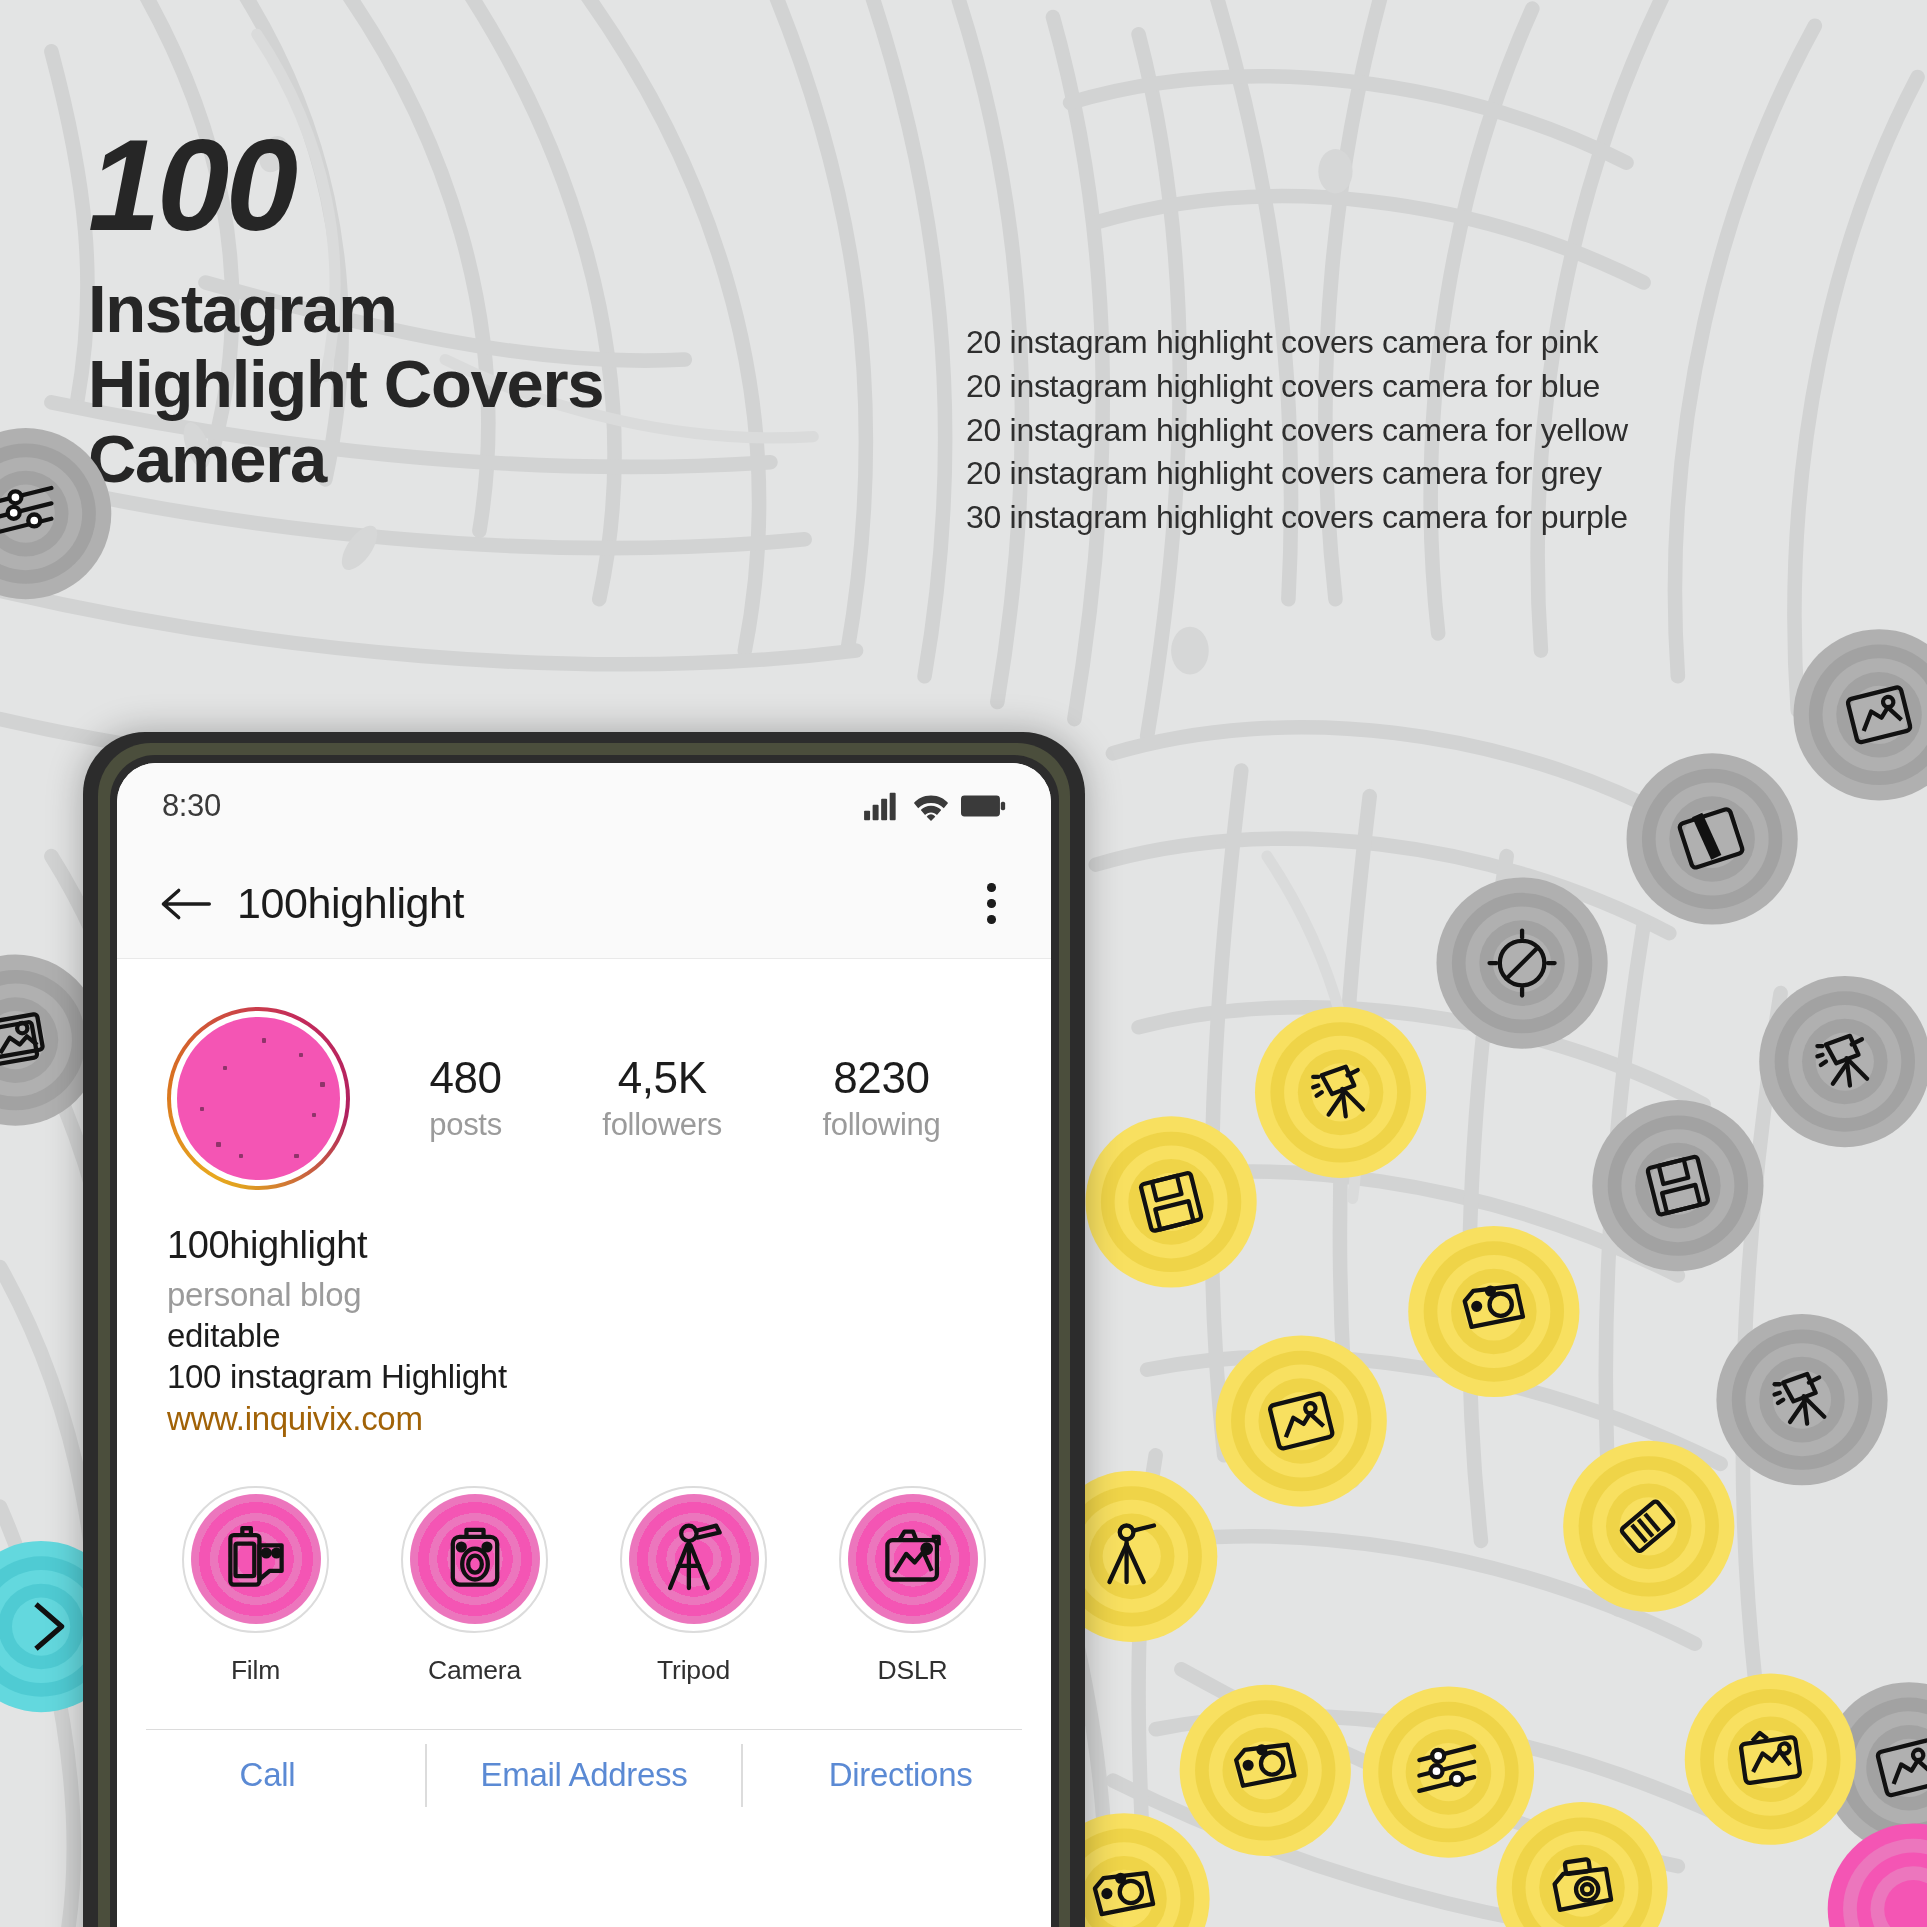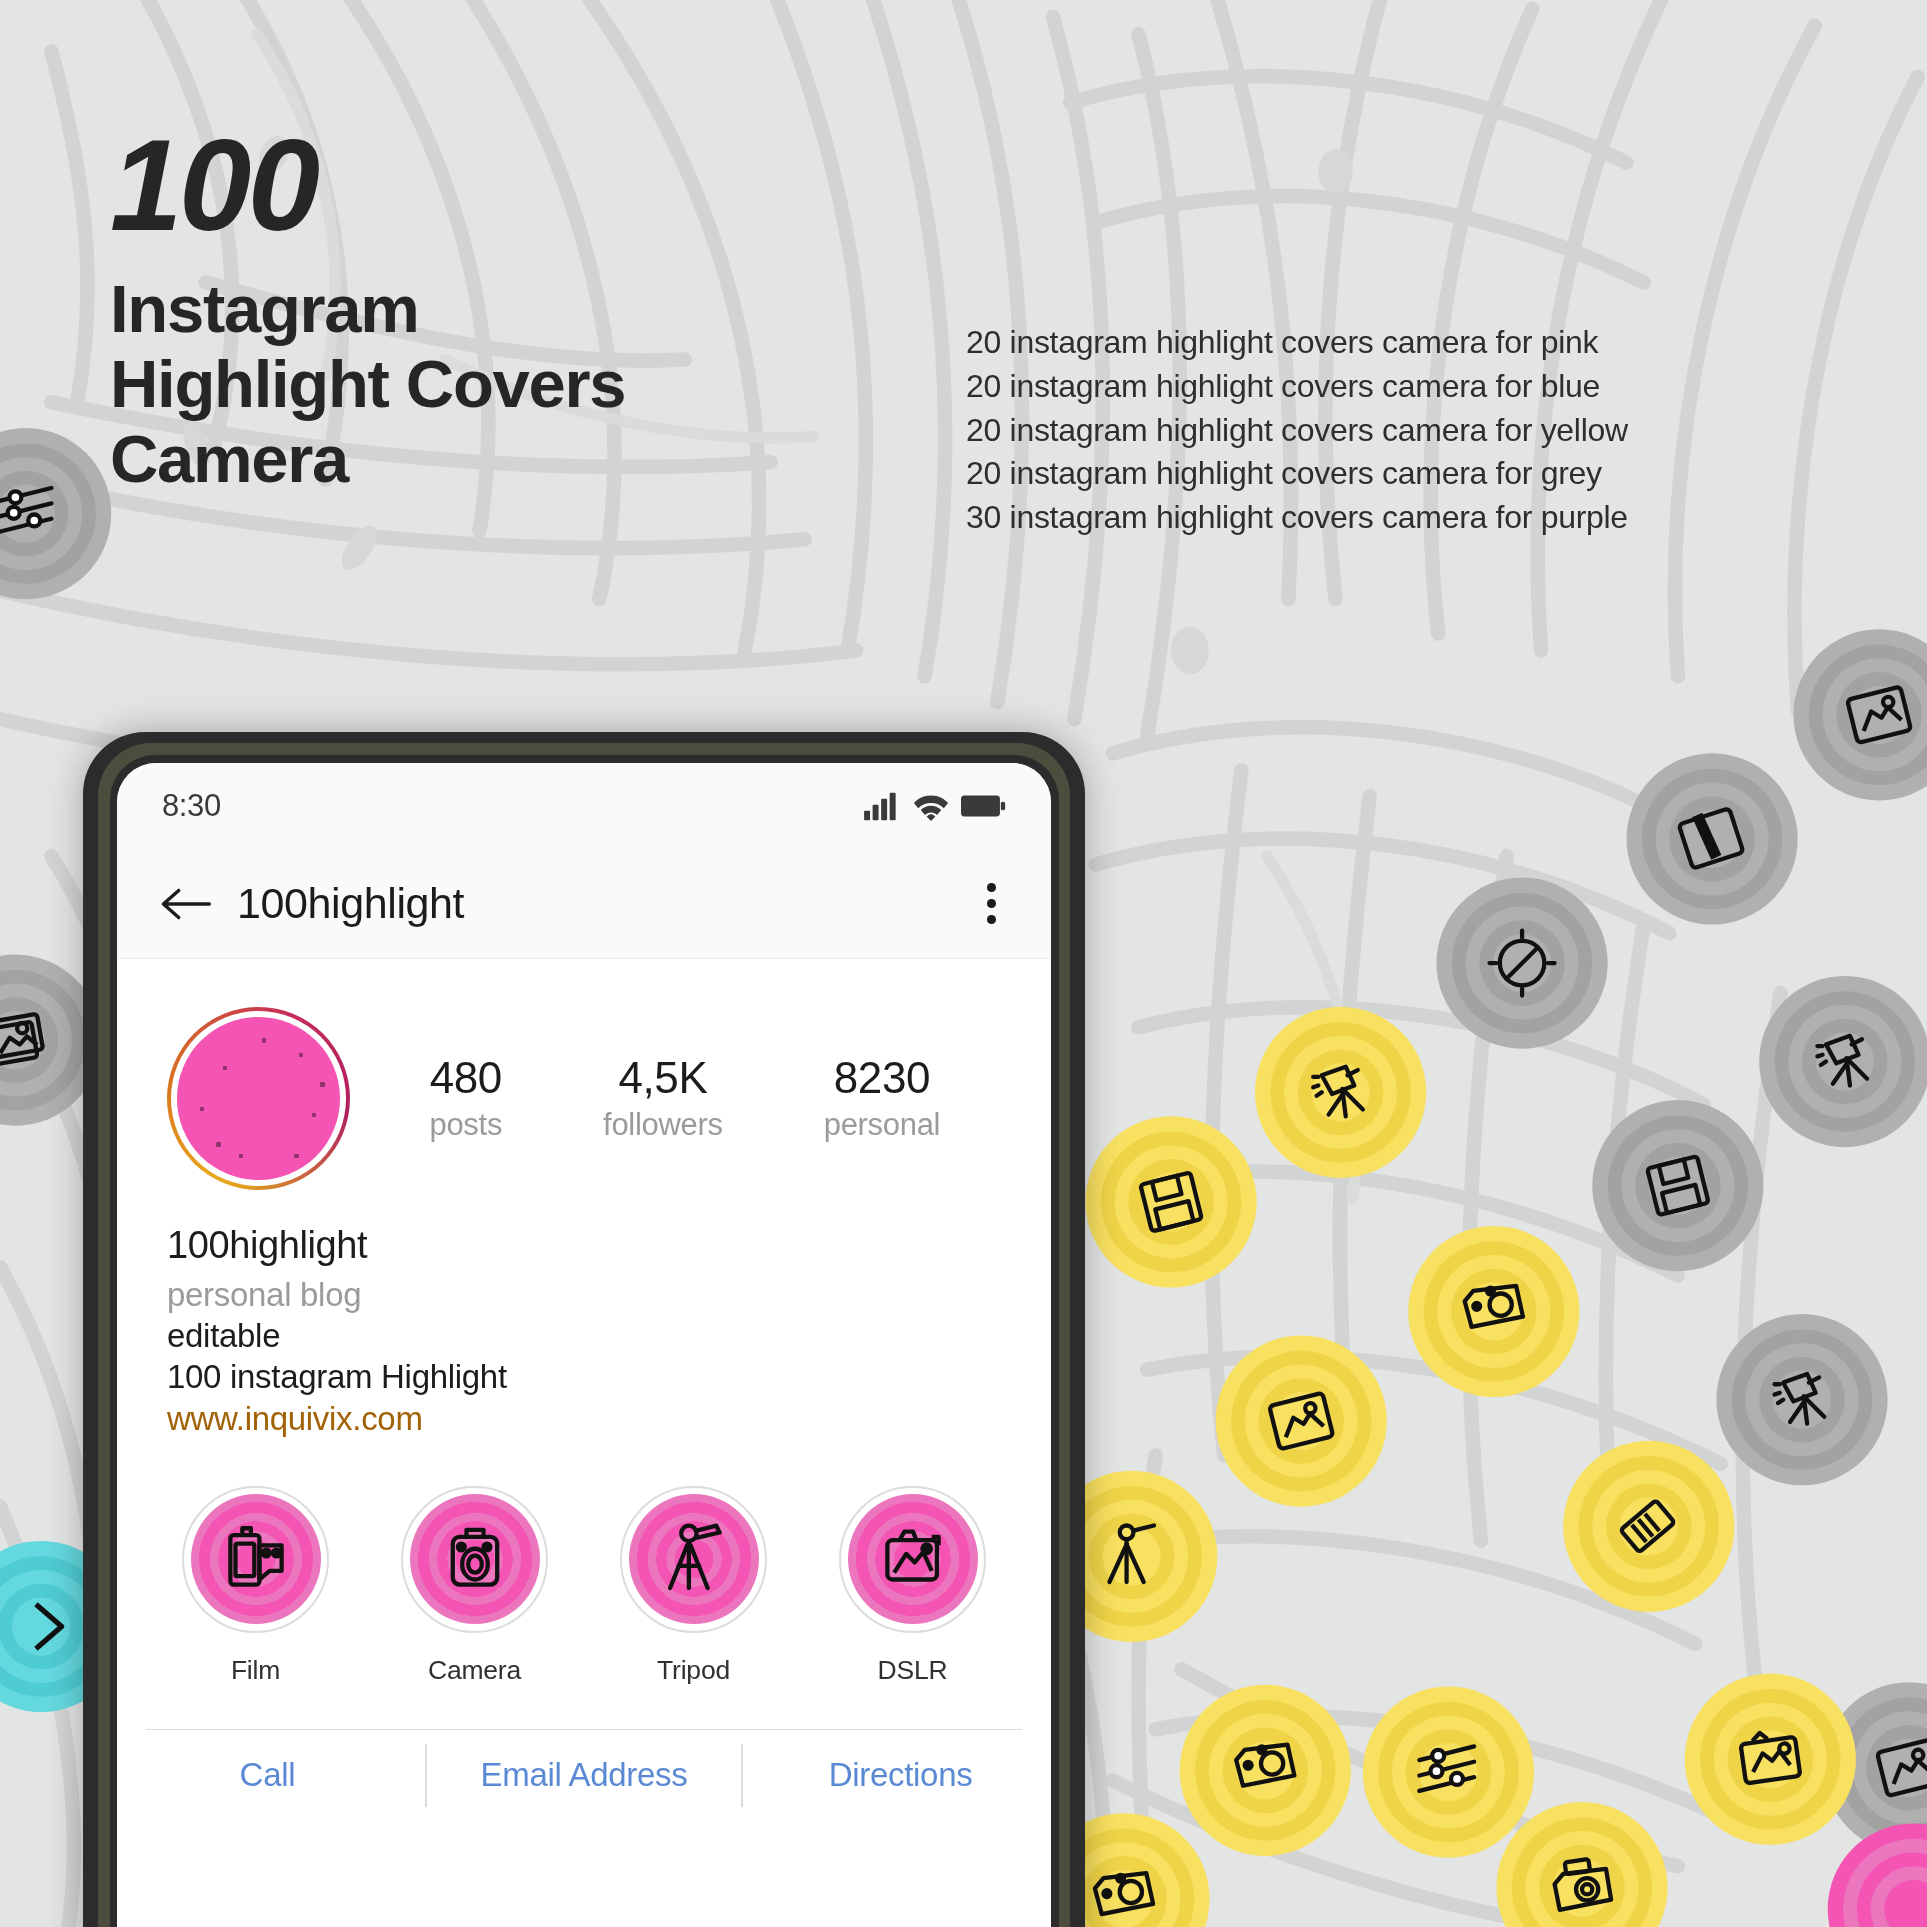--- a/index.html
+++ b/index.html
@@ -9,21 +9,21 @@
     background: #e3e4e4;
     position: relative;
   }
 
   
   #bg-art { position: absolute; inset: 0; z-index: 0; }
 
   
   .headline-wrap {
     position: absolute;
-    left: 110px; top: 120px;
+    left: 88px; top: 120px;
     z-index: 5;
   }
   .big-number {
     font-size: 130px;
     font-weight: 700;
     font-style: italic;
     color: #262626;
     letter-spacing: -3.4px;
     line-height: 1;
   }
@@ -613,21 +613,21 @@
         <div class="stat">
           <div class="stat-num">480</div>
           <div class="stat-lbl">posts</div>
         </div>
         <div class="stat">
           <div class="stat-num">4,5K</div>
           <div class="stat-lbl">followers</div>
         </div>
         <div class="stat">
           <div class="stat-num">8230</div>
-          <div class="stat-lbl">personal</div>
+          <div class="stat-lbl">following</div>
         </div>
       </div>
     </div>
 
     <div class="bio">
       <div class="bio-name">100highlight</div>
       <div class="bio-cat">personal blog</div>
       <div class="bio-line">editable</div>
       <div class="bio-line">100 instagram Highlight</div>
       <div class="bio-link">www.inquivix.com</div>

